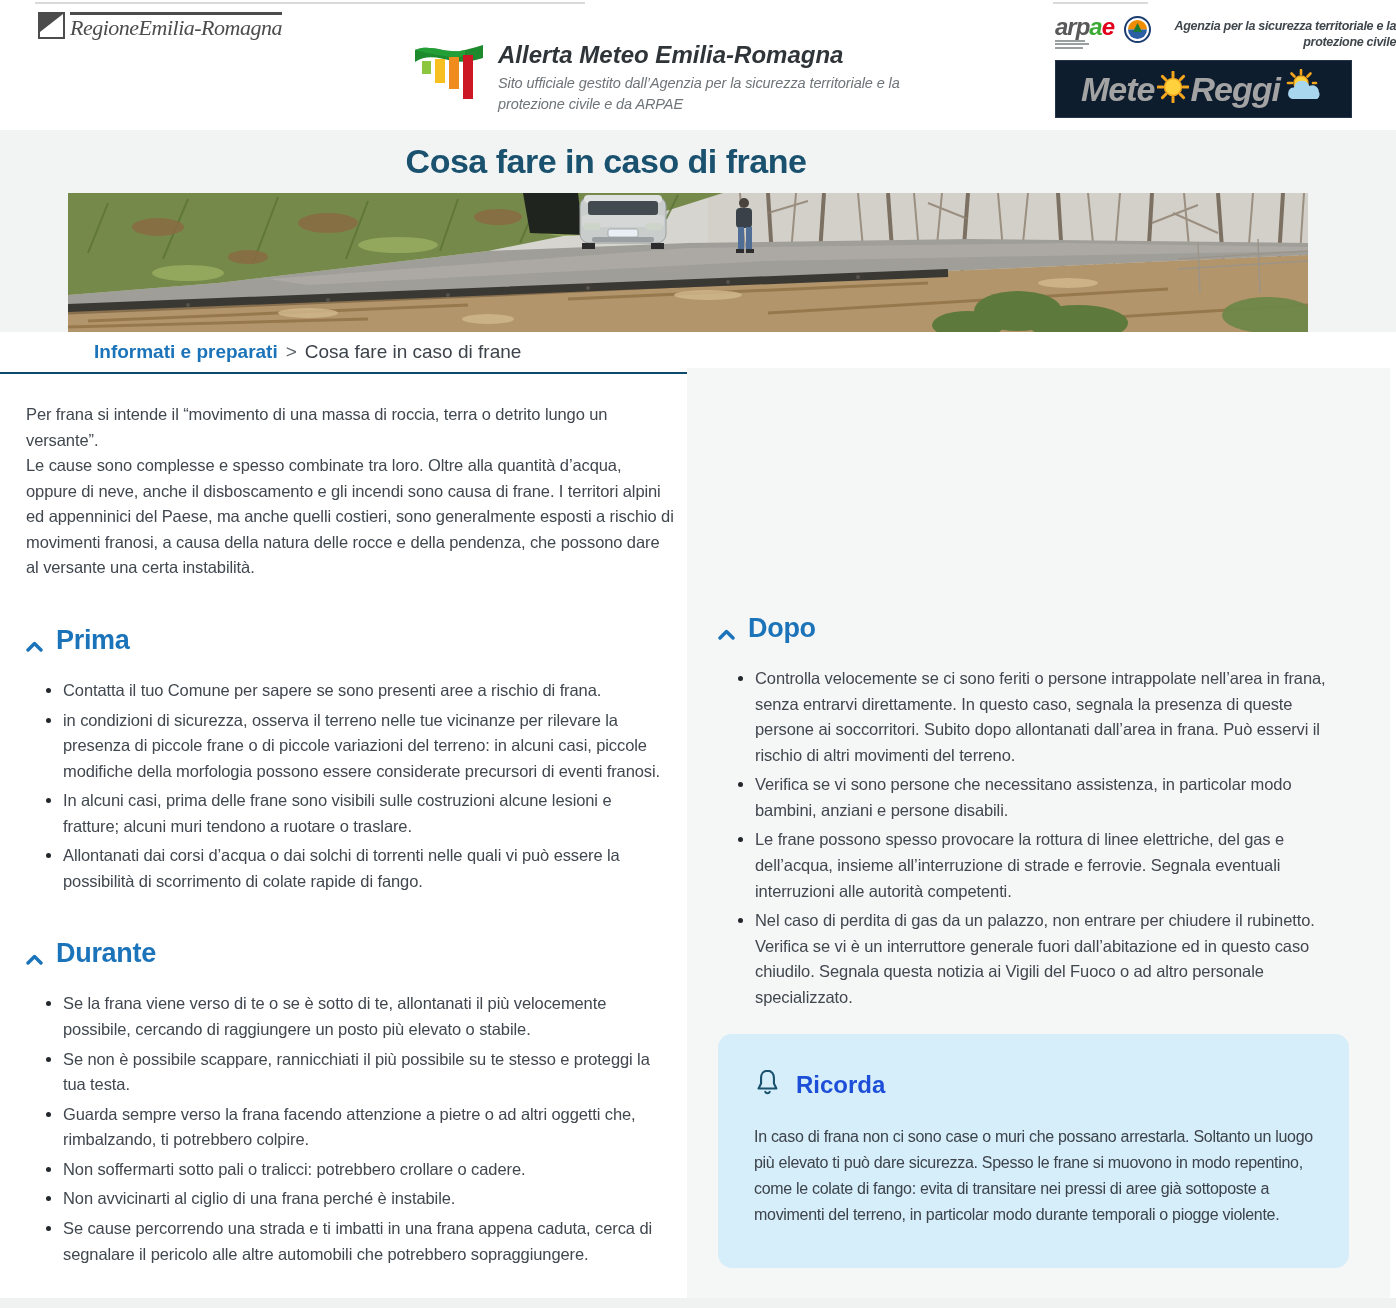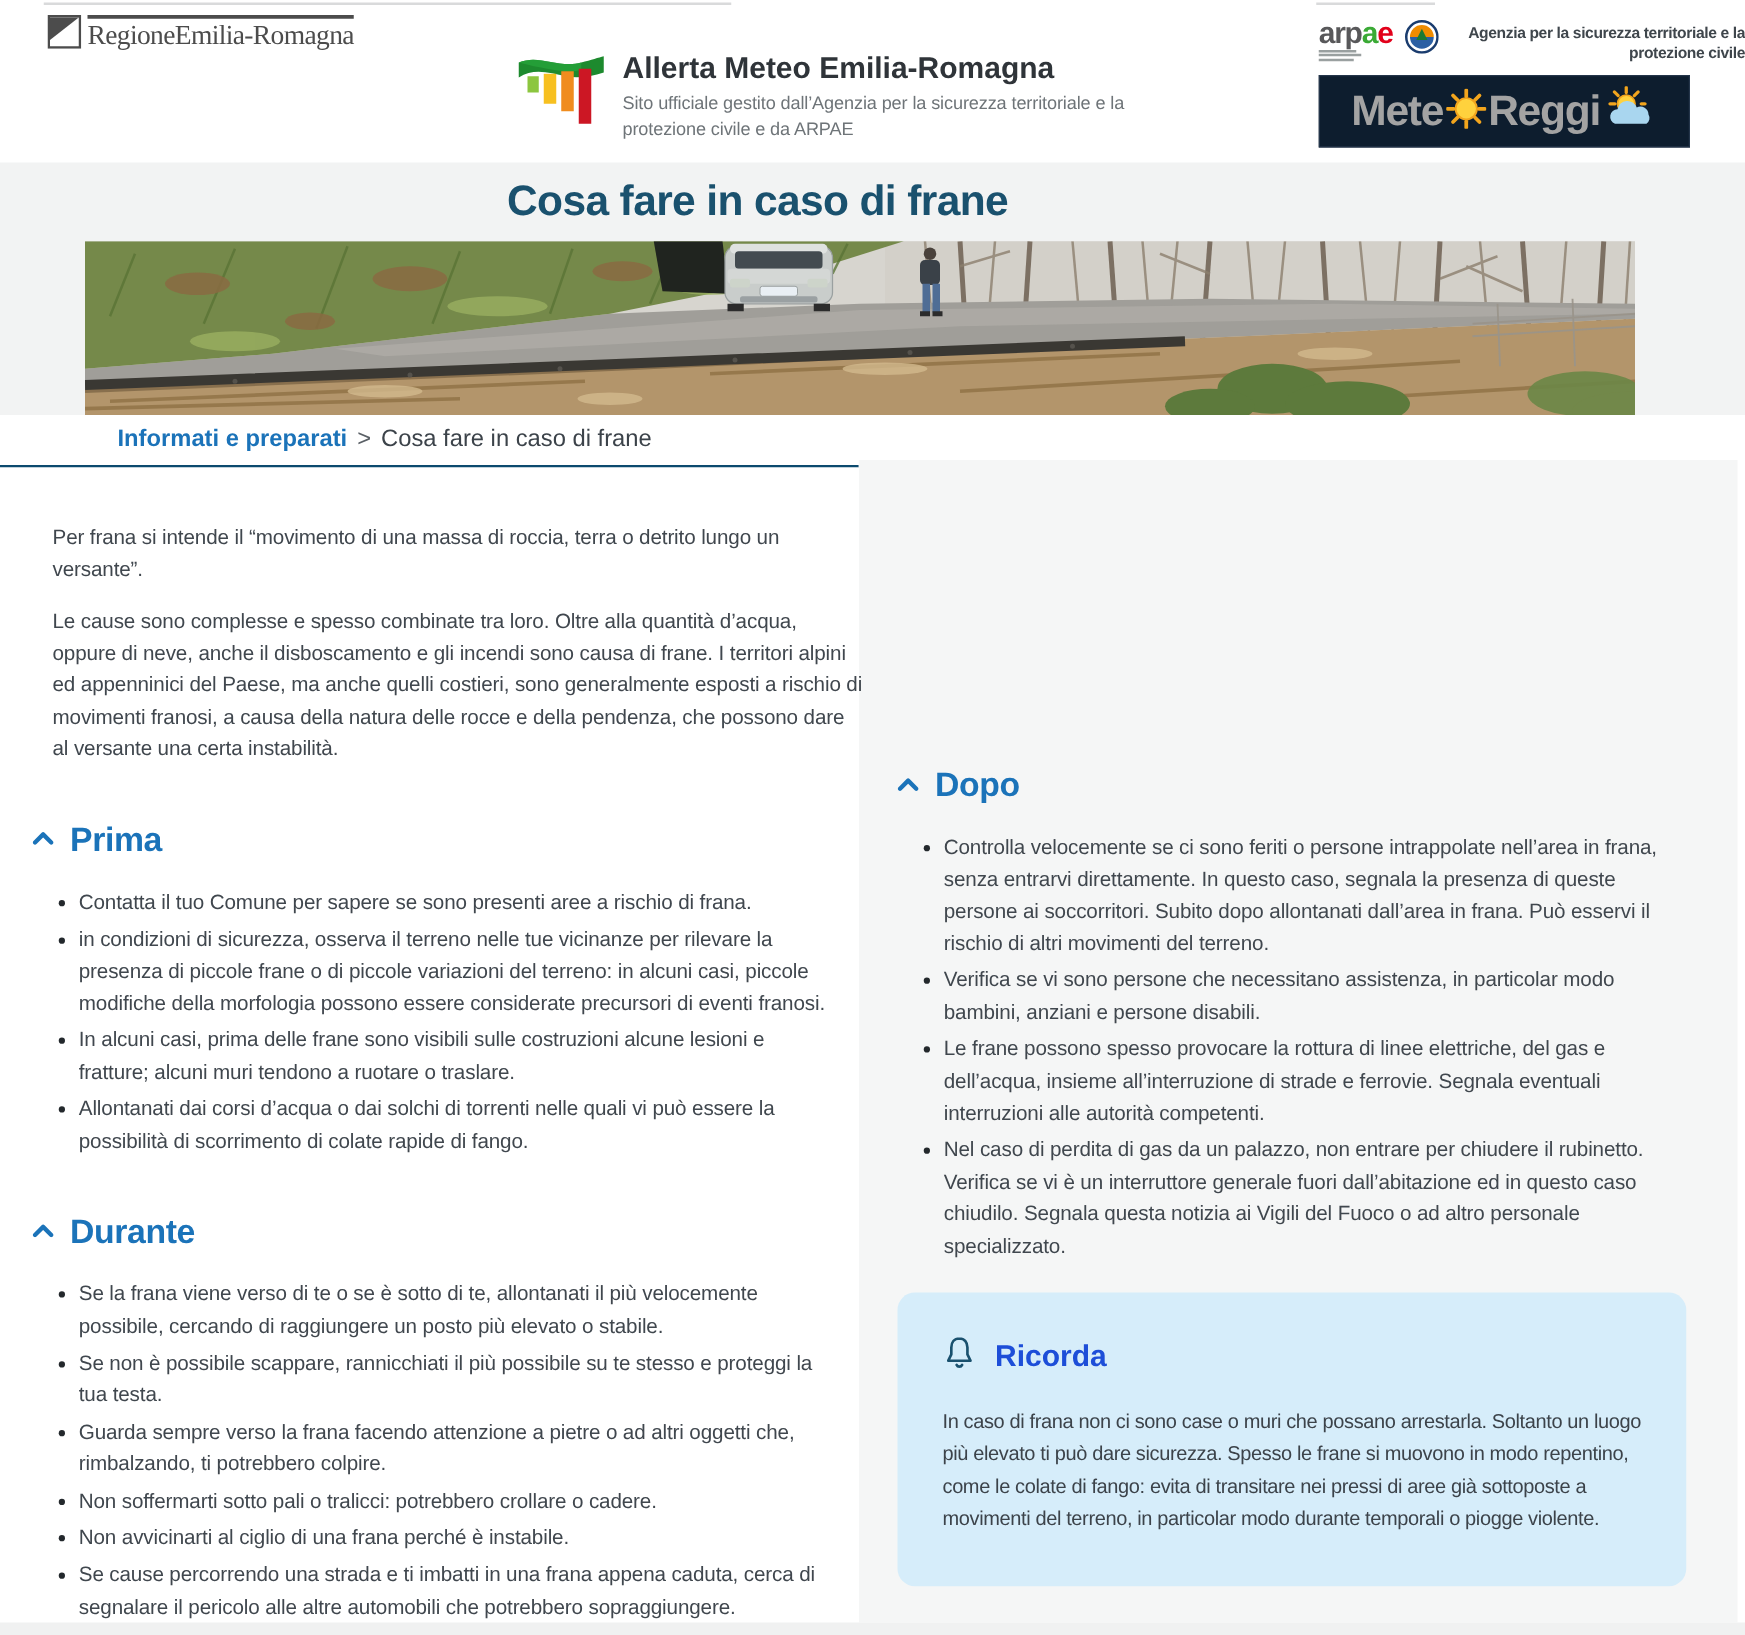--- a/index.html
+++ b/index.html
@@ -1,20 +1,20 @@
 <!DOCTYPE html>
 <html><head>
 <meta charset="utf-8">
 <style>
   html,body { margin:0; padding:0; }
   body { width:1396px; height:1308px; font-family:"Liberation Sans", sans-serif; background:#fff; }
   #page { position:relative; width:1396px; height:1308px; background:#fff; overflow:hidden; }
 
   
-  .header { position:absolute; top:0; left:0; width:1192px; height:130px; background:#fff; }
+  .header { position:absolute; top:0; left:0; width:1192px; height:130px; background:#fff;font-style:italic; }
   .topline { position:absolute; top:2px; height:2px; background:#d9dadb; }
   .topline.l { left:35px; width:550px; }
   .topline.r { left:1053px; width:95px; }
 
   .rer { position:absolute; left:38px; top:12px; display:flex; align-items:flex-start; gap:5px; cursor:pointer; }
   .rer-text { font-family:"Liberation Serif", serif; font-size:22px; color:#4c4c4c; border-top:3px solid #4c4c4c; padding-top:1px; letter-spacing:-0.5px; line-height:1.1; }
 
   .brand { position:absolute; left:413px; top:42px; display:flex; gap:13px; align-items:flex-start; cursor:pointer; }
   .brand-title { font-size:24px; font-weight:bold; color:#2f3439; line-height:1.1; }
   .brand-sub { font-size:14.5px; color:#6e7478; width:470px; line-height:1.4; margin-top:5px; letter-spacing:-0.1px; }
@@ -38,23 +38,23 @@
   
   .breadcrumb { position:absolute; top:332px; left:0; width:687px; height:42px; background:#fff; border-bottom:2px solid #0c4a6e; display:flex; align-items:center; padding-left:94px; box-sizing:border-box; gap:8px; font-size:19px; white-space:nowrap; }
   .bc-link { color:#1b73b9; font-weight:bold; cursor:pointer; }
   .bc-sep { color:#5a6066; }
   .bc-current { color:#3c434a; }
 
   
   .left-col { position:absolute; left:0; top:374px; width:687px; padding:28px 16px 0 26px; box-sizing:border-box; background:#fff; }
   .right-panel { position:absolute; left:687px; top:368px; width:703px; height:930px; background:#f5f6f6; box-sizing:border-box; padding:245px 28px 0 31px; overflow:hidden; }
 
-  .intro p { margin:16px; font-size:16.5px; line-height:1.55; color:#40474e; width:650px; letter-spacing:-0.1px; }
-
-  .section-head { display:flex; align-items:center; gap:13px; margin:44px 0 22px 0; cursor:pointer; }
+  .intro p { margin:0; font-size:16.5px; line-height:1.55; color:#40474e; width:650px; letter-spacing:-0.1px; }
+
+  .section-head { display:flex; align-items:flex-end; gap:13px; margin:44px 0 22px 0; cursor:pointer; }
   .right-panel .section-head { margin-top:0; }
   .section-head h2 { font-size:27px; color:#1b73b9; margin:0; font-weight:bold; letter-spacing:-0.3px; }
 
   ul.bullets { margin:0; padding-left:37px; }
   ul.bullets li { margin-bottom:4px; font-size:16.5px; line-height:1.55; color:#40474e; max-width:612px; letter-spacing:-0.1px; }
   ul.bullets li::marker { color:#23282c; }
   .right-panel ul.bullets li { max-width:600px; }
 
   
   .ricorda { margin-top:24px; width:631px; background:#d6edfa; border-radius:14px; padding:34px 34px 40px 36px; box-sizing:border-box; }

